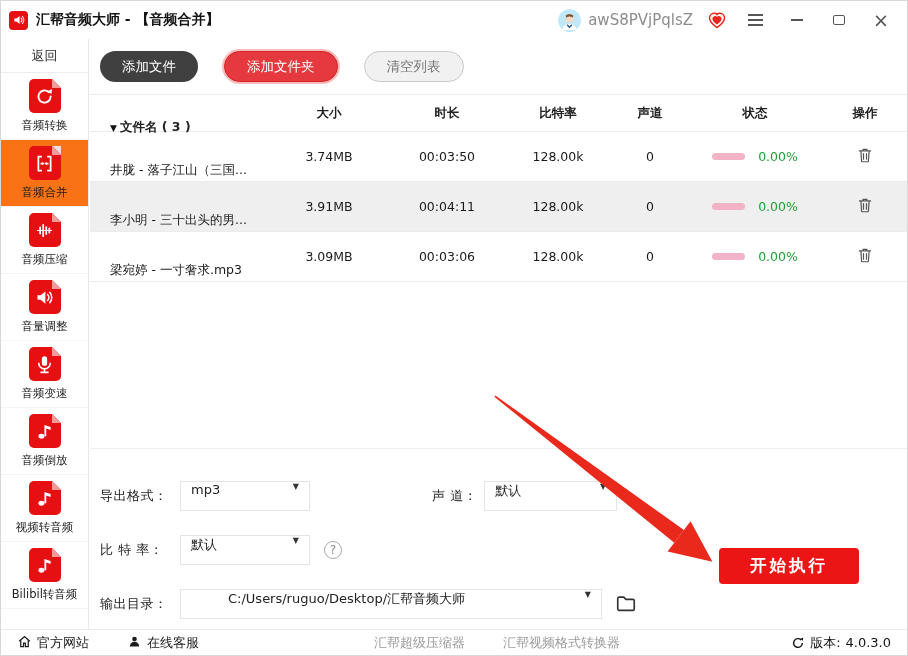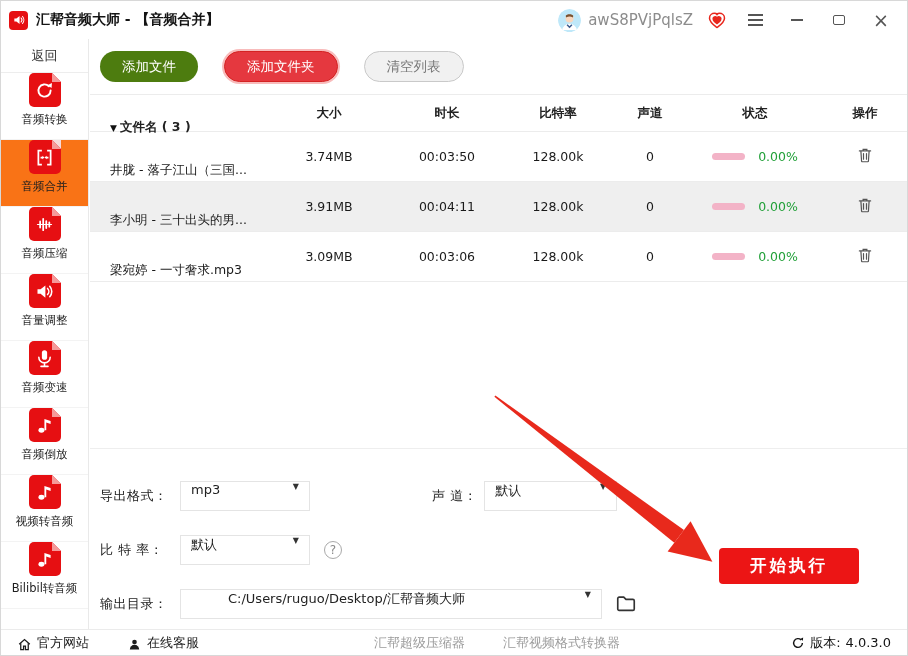--- a/index.html
+++ b/index.html
@@ -20,33 +20,33 @@
   .winbtn { width:28px; height:24px; display:flex; align-items:center; justify-content:center; color:#555; cursor:pointer; }
   .menu-bars { display:inline-flex; flex-direction:column; gap:3px; }
   .menu-bars i { width:15px; height:2px; background:#555; }
   .min-glyph { width:12px; height:2px; background:#555; }
   .max-glyph { width:12px; height:10px; border:1.6px solid #555; border-radius:2px; }
   .close-glyph { font-size:19px; line-height:1; color:#555; }
 
   
   .sidebar { position:absolute; left:0; top:38px; bottom:26px; width:88px; border-right:1px solid #e9e9e9; background:#fff; }
   .back-btn { height:34px; display:flex; align-items:center; justify-content:center; font-size:13px; color:#333; border-bottom:1px solid #ededed; cursor:pointer; }
-  .side-item { --itembg:#fff; height:67px; display:flex; flex-direction:column; align-items:center; border-bottom:1px solid #f3f3f3; cursor:pointer; background:var(--itembg); }
+  .side-item { --itembg:#fff; height:67px; display:flex; flex-direction:column; align-items:center; justify-content:center; border-bottom:1px solid #f3f3f3; cursor:pointer; background:var(--itembg); }
   .side-item.active { --itembg:#f6dada; background:#f97316; }
   .tile { position:relative; width:32px; height:34px; background:#e60f12; border-radius:5px; display:flex; align-items:center; justify-content:center; }
   .tile::before { content:''; position:absolute; top:0; right:0; width:0; height:0; border-top:9px solid var(--itembg); border-left:9px solid transparent; }
   .tile::after  { content:''; position:absolute; top:0; right:0; width:0; height:0; border-bottom:9px solid #f59a9a; border-right:9px solid transparent; transform:translate(0,0); }
   .tile svg { width:21px; height:21px; }
   .side-label { margin-top:5px; font-size:11.5px; color:#1f1f1f; white-space:nowrap; }
 
   
   .main { position:absolute; left:89px; top:38px; right:0; bottom:26px; display:flex; flex-direction:column; }
   .toolbar { height:56px; display:flex; align-items:center; gap:26px; padding-left:10px; border-bottom:1px solid #ececec; }
   .btn { height:31px; border-radius:16px; padding:0 22px; font-size:13.5px; display:flex; align-items:center; cursor:pointer; border:none; font-family:inherit; }
-  .btn-addfile { background:#4d7c0f; color:#fff; }
+  .btn-addfile { background:#404040; color:#fff; }
   .btn-addfolder { background:#e5383f; color:#fff; border:1px solid #d42323; box-shadow:0 0 0 2px rgba(235,60,60,.35); }
   .btn-clear { background:#f1f1f1; color:#777; border:1px solid #c9c9c9; }
 
   .thead, .trow { display:flex; align-items:center; padding-left:20px; }
   .thead { height:37px; font-size:12.5px; font-weight:bold; color:#222; border-bottom:1px solid #ececec; }
   .trow { height:50px; font-size:12.5px; color:#1a1a1a; border-bottom:1px solid #ececec; }
   .trow:nth-child(even) { background:#efefef; }
   .c { flex:0 0 auto; text-align:center; }
   .c.name { width:160px; text-align:left; white-space:nowrap; overflow:hidden;margin-top:28px; }
   .c.size { width:118px; } .c.dur { width:118px; } .c.br { width:104px; } .c.ch { width:80px; }
@@ -72,21 +72,21 @@
   .gap-mid { width:122px; }
   .slabel2 { font-size:13px; color:#222; margin-right:7px; letter-spacing:.5px; }
   .help { width:18px; height:18px; border:1.5px solid #a9a9a9; border-radius:50%; color:#8a8a8a; font-size:12px; display:flex; align-items:center; justify-content:center; margin-left:14px; cursor:pointer; }
   .folder-btn { margin-left:13px; cursor:pointer; display:inline-flex; }
   .folder-btn svg { width:22px; height:22px; }
 
   .start-btn { position:absolute; left:718px; top:547px; width:140px; height:36px; background:#ec1515; color:#fff; font-size:16.5px; font-weight:bold; letter-spacing:3px; border:none; border-radius:4px; cursor:pointer; font-family:inherit; }
 
   
   .footer { position:absolute; left:0; right:0; bottom:0; height:26px; border-top:1px solid #ebebeb; background:#fff; display:flex; align-items:center; padding:0 16px; font-size:13px; }
-  .flink { display:flex; align-items:flex-end; gap:5px; color:#1c1c1c; cursor:pointer;font-family:Liberation Mono, monospace; }
+  .flink { display:flex; align-items:flex-start; gap:5px; color:#1c1c1c; cursor:pointer;font-family:Liberation Mono, monospace; }
   .flink svg { width:15px; height:15px; }
   .flink + .flink { margin-left:38px; }
   .partners { margin-left:175px; display:flex; gap:38px; color:#9b9b9b; }
   .partners span { cursor:pointer; }
   .version { margin-left:auto; display:flex; align-items:center; gap:5px; color:#141414; }
   .version svg { width:14px; height:14px; }
 
   
   .arrow-overlay { position:absolute; inset:0; pointer-events:none; z-index:40; }
 </style>

